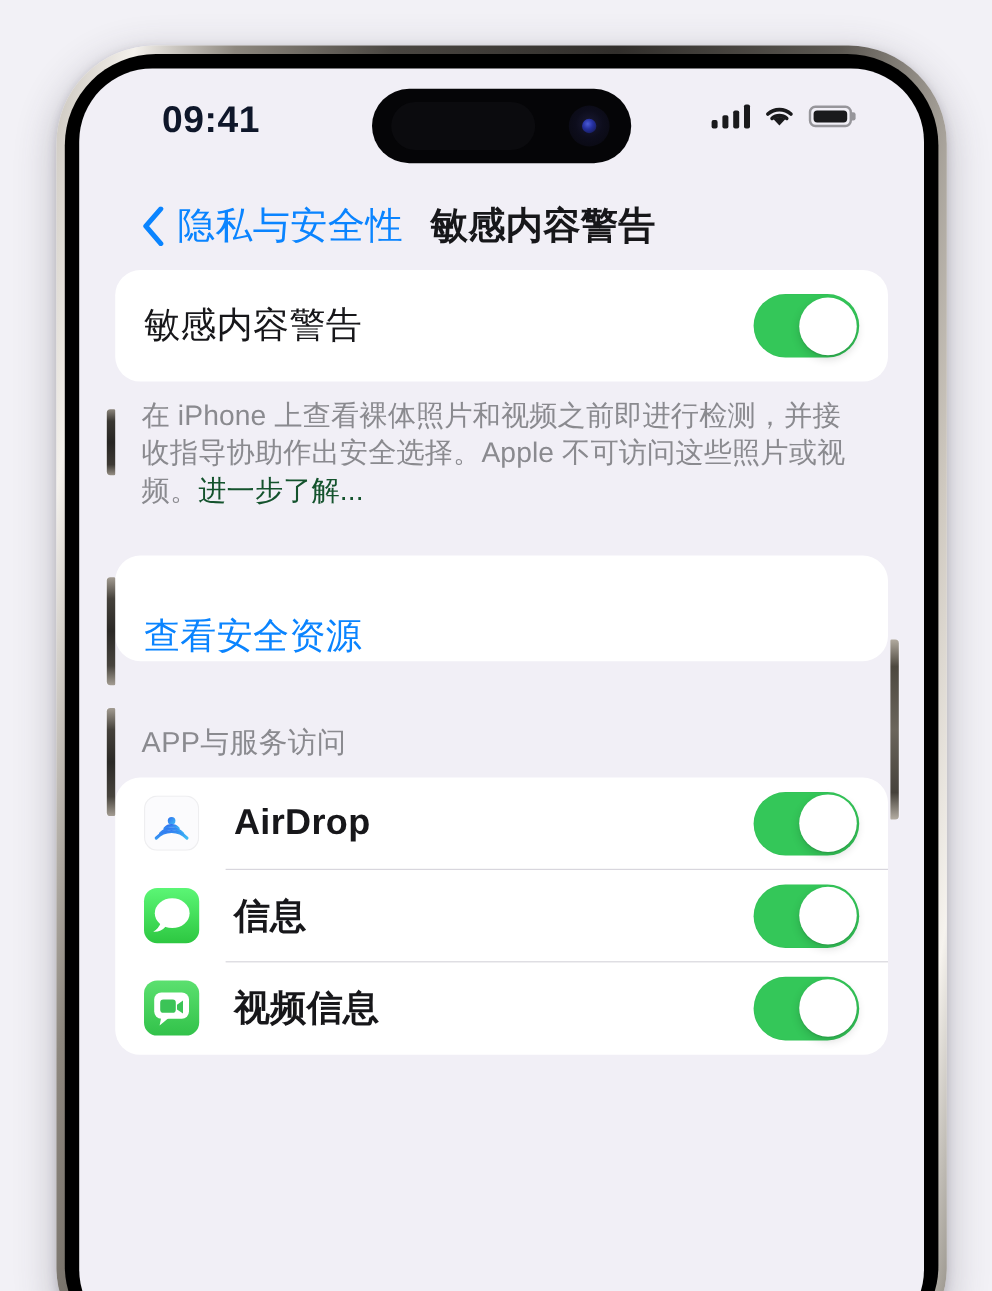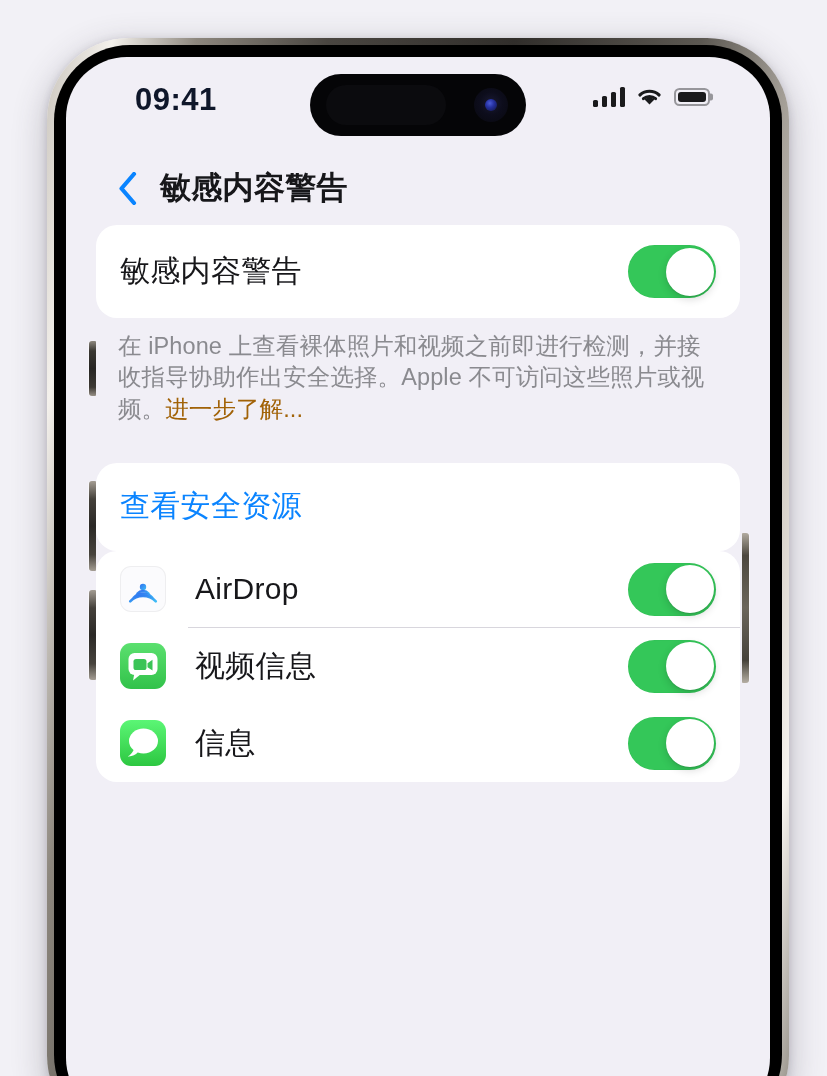--- a/index.html
+++ b/index.html
@@ -145,21 +145,21 @@
     background:#FFFFFF;
     border-radius:21px;
     overflow:hidden;
   }
   .footnote{
     font-size:23.5px; line-height:1.33;
     color:#8A8A8F;
     padding:13px 22px 0 22px;
     letter-spacing:.1px;
   }
-  .footnote .link{ color:#a16207; }
+  .footnote .link{ color:#14532d; }
 
   
   #master-row{
     display:flex; align-items:center; justify-content:space-between;
     padding:0 24px; height:93px;
   }
   #master-label{ font-size:30px; color:#17171a; letter-spacing:.3px; }
 
   
   .switch{
@@ -171,37 +171,38 @@
   .switch .knob{
     position:absolute; top:2.5px; right:2.5px;
     width:48px; height:48px; border-radius:50%;
     background:#fff;
     box-shadow:0 3px 8px rgba(0,0,0,.16),0 1px 1px rgba(0,0,0,.10);
   }
 
   
   #safety-card{ margin-top:38px; }
   #safety-row{
-    display:flex; align-items:center;
+    display:flex; align-items:flex-end;
     padding:0 24px; height:88px; cursor:pointer;
   }
   #safety-label{ font-size:30px; color:#0A84FF; letter-spacing:.3px; }
 
   
   #section-header{
     font-size:24px; color:#8A8A8F;
     padding:52px 22px 13px 22px; letter-spacing:.3px;
   }
 
   
   #app-list-card{ border-radius:21px 21px 21px 21px; }
   .app-row{
     display:flex; align-items:center;
     height:77px; padding-left:24px; padding-right:24px;
     position:relative;
+    font-weight:bold;
   }
   .app-row .sep{
     position:absolute; left:92px; right:0; bottom:0;
     height:1px; background:#D8D6DD;
   }
   .app-row:last-child .sep{ display:none; }
   .app-icon{
     width:46px; height:46px; border-radius:11px;
     flex:0 0 auto; position:relative; overflow:hidden;
   }
@@ -265,20 +266,21 @@
           <div id="battery-tip"></div>
         </div>
       </div>
     </div>
 
     <div id="nav-bar">
       <div id="back-button">
         <svg id="back-chevron" width="19" height="33" viewBox="0 0 19 33">
           <path d="M16 2 L3.5 16.5 L16 31" stroke="#0A84FF" stroke-width="4.2" fill="none" stroke-linecap="round" stroke-linejoin="round"></path>
         </svg>
+        <span id="back-label">隐私与安全性</span>
       </div>
       <div id="nav-title">敏感内容警告</div>
     </div>
 
     <div id="content">
 
       <div class="card">
         <div id="master-row">
           <span id="master-label">敏感内容警告</span>
           <div class="switch">
@@ -291,20 +293,21 @@
         <span>在 iPhone 上查看裸体照片和视频之前即进行检测，并接收指导协助作出安全选择。Apple 不可访问这些照片或视频。</span><span class="link">进一步了解...</span>
       </div>
 
       <div class="card" id="safety-card">
         <div id="safety-row">
           <span id="safety-label">查看安全资源</span>
         </div>
       </div>
 
 
+      <div id="section-header">APP与服务访问</div>
 
       <div class="card" id="app-list-card">
 
         <div class="app-row">
           <div class="app-icon icon-airdrop">
             <svg width="46" height="46" viewBox="0 0 46 46">
               <defs>
                 <linearGradient id="adg" x1="0" y1="0" x2="1" y2="1">
                   <stop offset="0" stop-color="#2F6FEF"></stop>
                   <stop offset="1" stop-color="#3FBDF6"></stop>
@@ -318,45 +321,45 @@
           </div>
           <span class="app-name">AirDrop</span>
           <div class="switch">
             <div class="knob"></div>
           </div>
           <div class="sep"></div>
         </div>
 
 
         <div class="app-row">
+          <div class="app-icon icon-messages">
+            <svg width="46" height="46" viewBox="0 0 46 46">
+              <ellipse cx="23.5" cy="21" rx="14.5" ry="12.4" fill="#fff"></ellipse>
+              <path d="M14.5 28 q-2.5 6.5 -6.8 8.4 q6.4 .4 10.2 -4.1 Z" fill="#fff"></path>
+            </svg>
+          </div>
+          <span class="app-name">信息</span>
+          <div class="switch">
+            <div class="knob"></div>
+          </div>
+          <div class="sep"></div>
+        </div>
+
+        <div class="app-row">
           <div class="app-icon icon-videomessages">
             <svg width="46" height="46" viewBox="0 0 46 46">
               <rect x="8.5" y="10" width="29" height="22" rx="6" fill="#fff"></rect>
               <path d="M14.5 30 l-1.5 7.5 l8 -6.5 Z" fill="#fff"></path>
               <rect x="13.5" y="16" width="13" height="11" rx="2.6" fill="#3BC457"></rect>
               <path d="M27.5 20.2 L32.5 16.8 v10.8 l-5 -3.4 Z" fill="#3BC457"></path>
             </svg>
           </div>
           <span class="app-name">视频信息</span>
           <div class="switch">
             <div class="knob"></div>
           </div>
 
         </div>
 
-        <div class="app-row">
-          <div class="app-icon icon-messages">
-            <svg width="46" height="46" viewBox="0 0 46 46">
-              <ellipse cx="23.5" cy="21" rx="14.5" ry="12.4" fill="#fff"></ellipse>
-              <path d="M14.5 28 q-2.5 6.5 -6.8 8.4 q6.4 .4 10.2 -4.1 Z" fill="#fff"></path>
-            </svg>
-          </div>
-          <span class="app-name">信息</span>
-          <div class="switch">
-            <div class="knob"></div>
-          </div>
-          <div class="sep"></div>
-        </div>
-
       </div>
     </div>
   </div>
 </div>
 
 </body></html>

